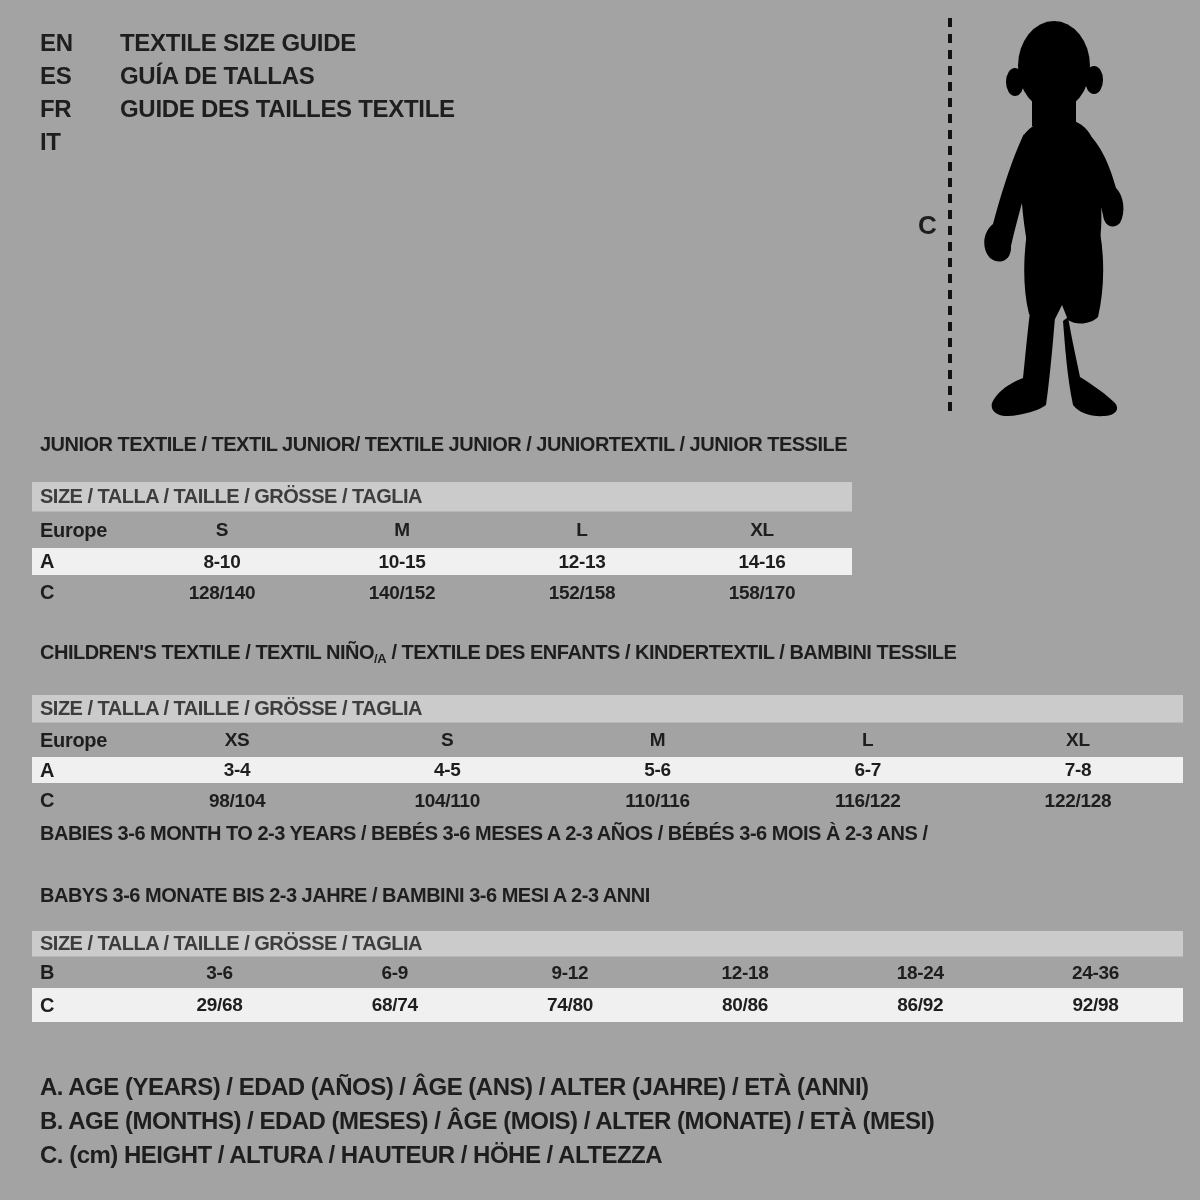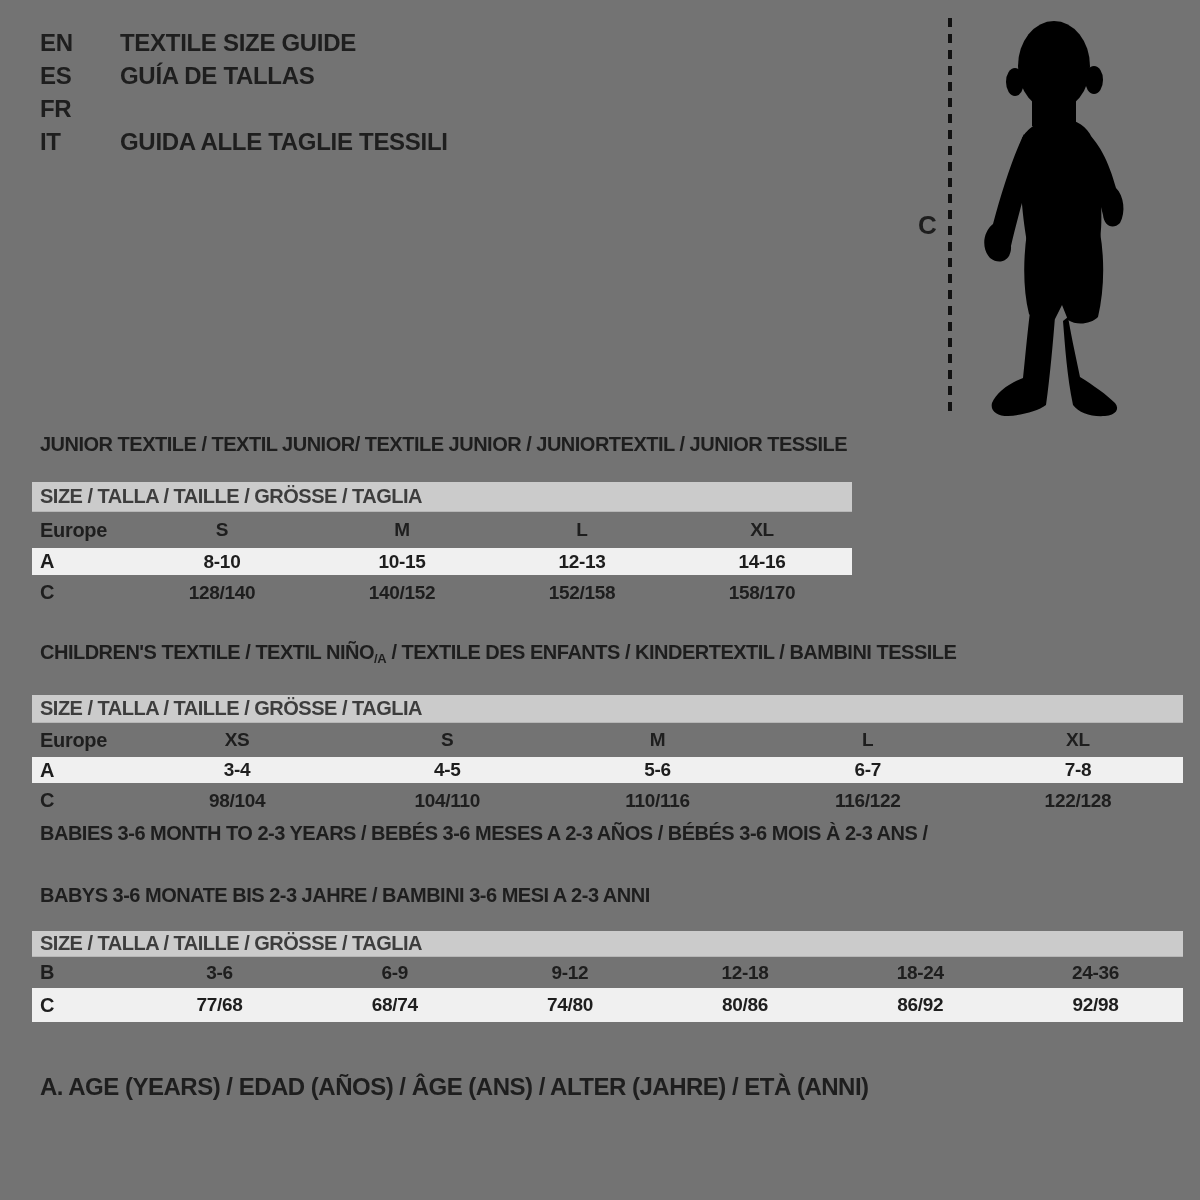--- a/index.html
+++ b/index.html
@@ -1,19 +1,19 @@
 <!DOCTYPE html>
 <html><head>
 <meta charset="utf-8">
 <style>
   html,body{margin:0;padding:0;}
   body{width:1200px;height:1200px;background:#ffffff;}
   .page{
     position:relative;width:1200px;height:1200px;overflow:hidden;
-    background:#737373;color:#1e1e1e;
+    background:#a3a3a3;color:#1e1e1e;
     font-family:"Liberation Sans", sans-serif;font-weight:700;letter-spacing:-0.3px;
   }
   
   .langs{position:absolute;left:40px;top:26px;}
   .lang-row{display:flex;align-items:center;height:33px;font-size:24px;}
   .lang-code{width:80px;}
   
   .figure{position:absolute;left:880px;top:0;width:320px;height:430px;}
   .measure-line{position:absolute;left:66px;top:0;}
   .c-label{position:absolute;left:38px;top:210px;font-size:26px;}
@@ -57,24 +57,24 @@
     <div class="lang-row">
       <span class="lang-code">EN</span>
       <span>TEXTILE SIZE GUIDE</span>
     </div>
     <div class="lang-row">
       <span class="lang-code">ES</span>
       <span>GUÍA DE TALLAS</span>
     </div>
     <div class="lang-row">
       <span class="lang-code">FR</span>
+      <span>GUIDE DES TAILLES TEXTILE</span>
     </div>
     <div class="lang-row">
       <span class="lang-code">IT</span>
-      <span>GUIDA ALLE TAGLIE TESSILI</span>
     </div>
   </div>
 
   <div class="figure">
     <svg class="measure-line" width="8" height="430" viewBox="0 0 8 430">
       <line x1="4" y1="18" x2="4" y2="415" stroke="#111111" stroke-width="4" stroke-dasharray="9 7"></line>
     </svg>
     <span class="c-label">C</span>
     <svg class="toddler" width="170" height="400" viewBox="0 0 170 400">
       <g fill="#000000">
@@ -157,26 +157,28 @@
       <span class="tlabel">B</span>
       <span class="tcell">3-6</span>
       <span class="tcell">6-9</span>
       <span class="tcell">9-12</span>
       <span class="tcell">12-18</span>
       <span class="tcell">18-24</span>
       <span class="tcell">24-36</span>
     </div>
     <div class="trow alt rh34">
       <span class="tlabel">C</span>
-      <span class="tcell">77/68</span>
+      <span class="tcell">29/68</span>
       <span class="tcell">68/74</span>
       <span class="tcell">74/80</span>
       <span class="tcell">80/86</span>
       <span class="tcell">86/92</span>
       <span class="tcell">92/98</span>
     </div>
   </div>
 
   <div class="legend">
     <div class="legend-line">A. AGE (YEARS) / EDAD (AÑOS) / ÂGE (ANS) / ALTER (JAHRE) / ETÀ (ANNI)</div>
+    <div class="legend-line">B. AGE (MONTHS) / EDAD (MESES) / ÂGE (MOIS) / ALTER (MONATE) / ETÀ (MESI)</div>
+    <div class="legend-line">C. (cm) HEIGHT / ALTURA / HAUTEUR / HÖHE / ALTEZZA</div>
   </div>
 
 </div>
 
 </body></html>

